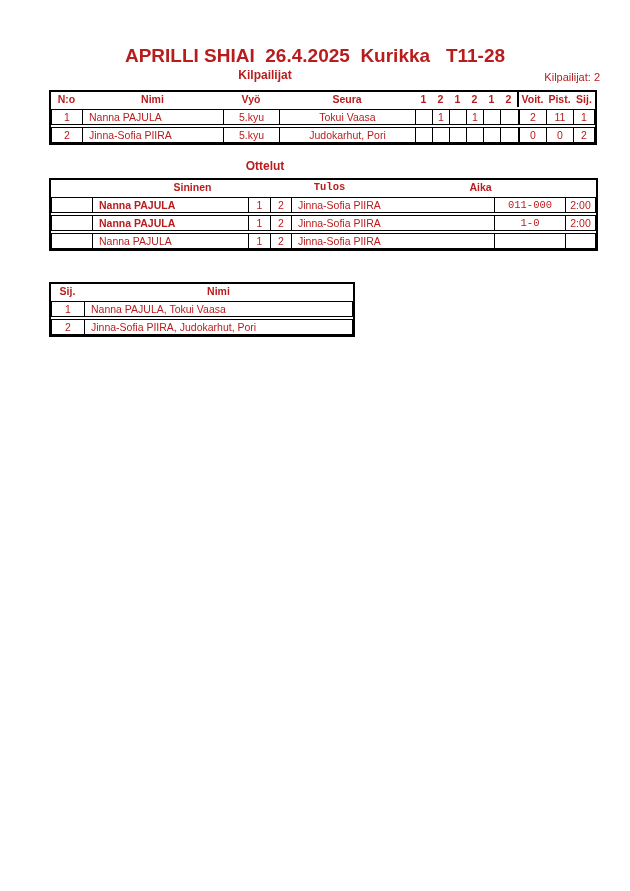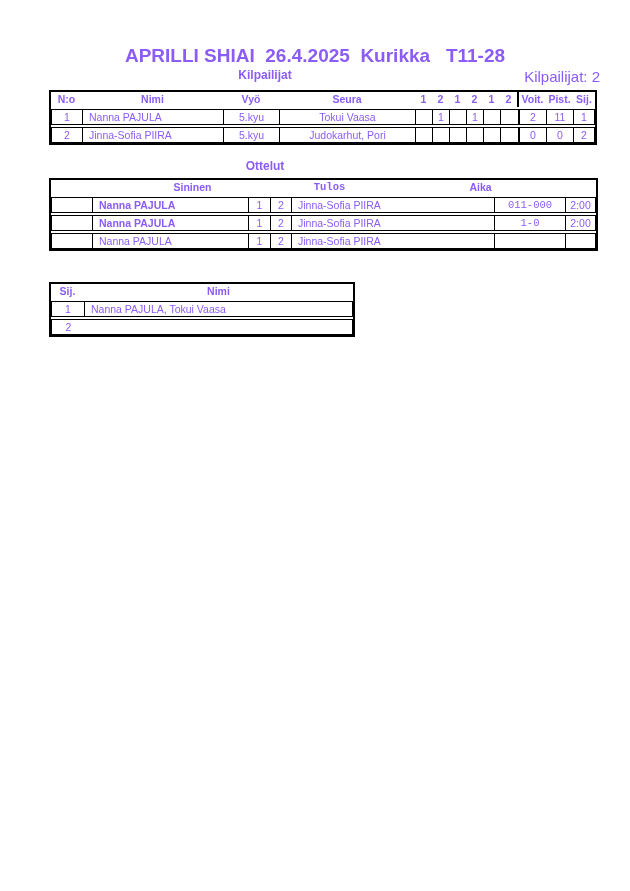--- a/index.html
+++ b/index.html
@@ -1,41 +1,41 @@
 <!DOCTYPE html>
 <html><head>
 <meta charset="utf-8">
 <style>
   html,body{margin:0;padding:0;background:#e9e9e9;}
   .page{
     position:relative;
     width:630px;height:891px;
     background:#ffffff;
     font-family:"Liberation Sans", sans-serif;
-    color:#8b5cf6;
+    color:#b91c1c;
     overflow:hidden;
   }
   .abs{position:absolute;}
   .doc-title{
     top:44px;left:0;width:630px;
     text-align:center;
     font-size:19px;font-weight:bold;
     line-height:23px;
     white-space:pre;
   }
   .section-heading{
     font-size:12px;font-weight:bold;
     text-align:center;line-height:14px;
   }
   .h-kilpailijat{top:68px;left:29px;width:472px;}
   .h-ottelut{top:159px;left:29px;width:472px;}
   .h-tulokset{top:264px;left:29px;width:278px;}
   .count-label{
     top:71px;left:440px;width:160px;
-    text-align:right;font-size:15px;line-height:12px;
+    text-align:right;font-size:11px;line-height:12px;
   }
   .tbl{
     border:2px solid #000;
     box-sizing:border-box;
     background:#fff;
     margin-left:20px;
   }
   .t1{top:90px;left:29px;width:548px;}
   .t2{top:178px;left:29px;width:549px;}
   .t3{top:282px;left:29px;width:306px;}
@@ -195,16 +195,17 @@
     <div class="thead">
       <div class="c col-sij3">Sij.</div>
       <div class="c col-nimi3">Nimi</div>
     </div>
     <div class="trow">
       <div class="c col-sij3">1</div>
       <div class="c col-nimi3 left">Nanna PAJULA, Tokui Vaasa</div>
     </div>
     <div class="trow">
       <div class="c col-sij3">2</div>
+      <div class="c col-nimi3 left">Jinna-Sofia PIIRA, Judokarhut, Pori</div>
     </div>
   </div>
 
 </div>
 
 </body></html>

